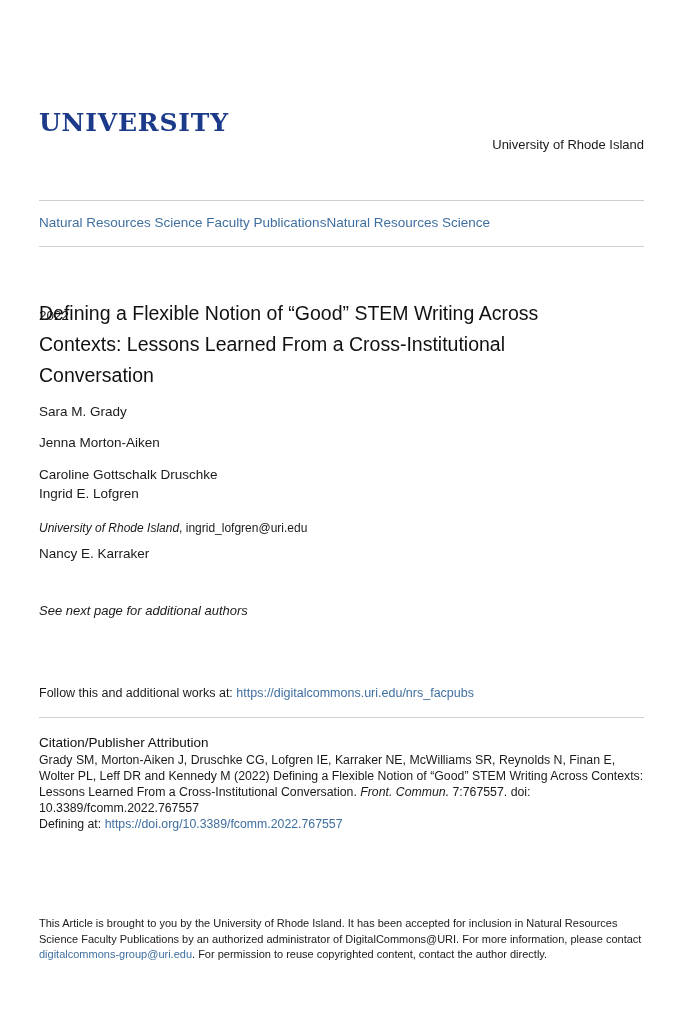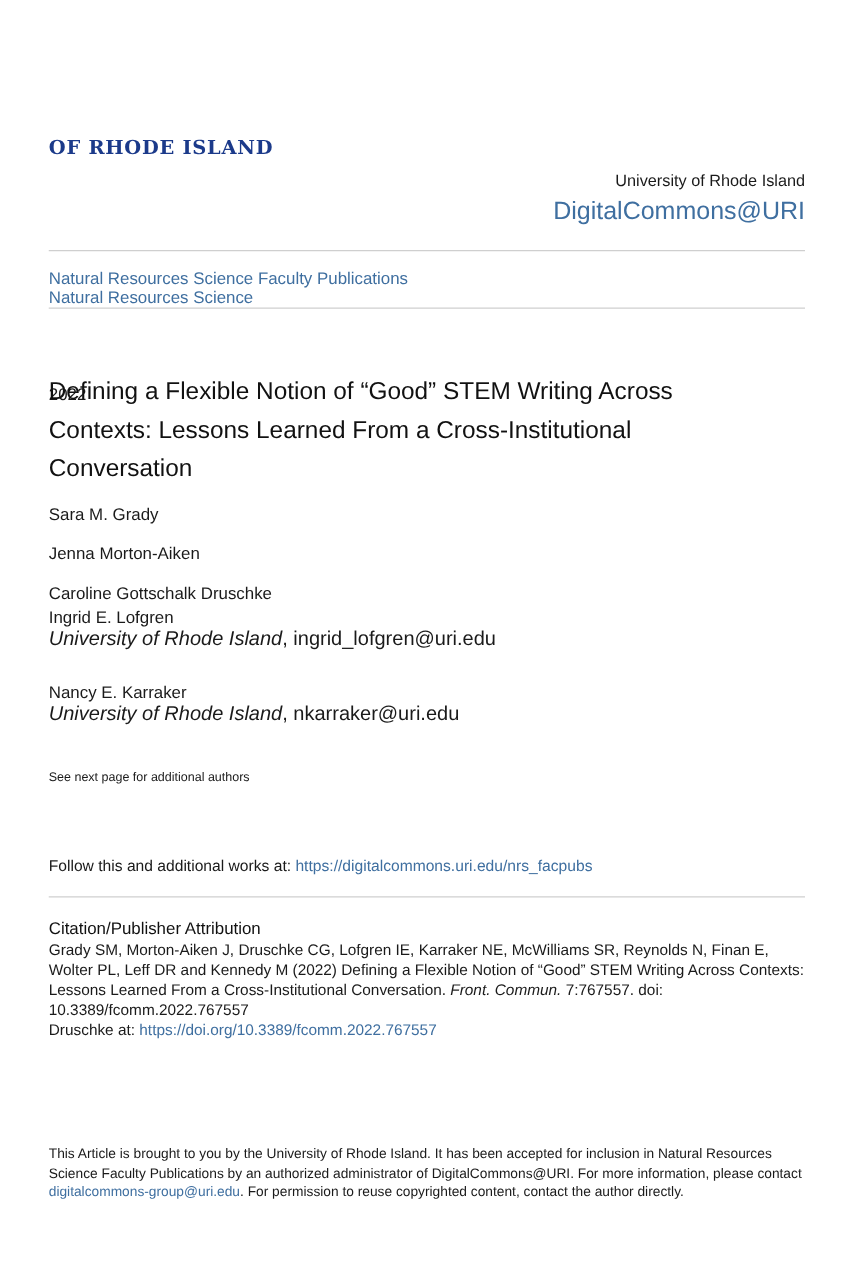--- a/index.html
+++ b/index.html
@@ -9,44 +9,43 @@
   .logo { left: 39px; top: 106px; font-family: "DejaVu Serif", "Liberation Serif", serif;
           color: #1b3a8a; font-weight: bold; line-height: 1; }
   .logo .the { font-size: 17px; letter-spacing: 0.5px; display: block; }
   .logo .univ { font-size: 25px; letter-spacing: 0.8px; display: block; margin-top: 4px; }
   .logo .ori { font-size: 15.5px; letter-spacing: 0.6px; display: block; margin-top: 4px; }
   .repo { right: 39px; top: 137px; text-align: right; }
   .repo .inst { font-size: 13px; color: #1a1a1a; display: block; }
   .repo .dc { font-size: 20px; color: #3f6fa0; display: block; margin-top: 6px; }
   .rule { left: 39px; width: 605px; height: 1px; background: #cfcfcf; }
   .navrow { left: 39px; width: 605px; top: 215px; display: flex; justify-content: flex-start;
-            font-size: 13.5px; color: #3f6fa0; flex-direction: column; }
+            font-size: 13.5px; color: #3f6fa0; }
   .navrow span { cursor: pointer; }
   .year { left: 39px; top: 264px; font-size: 13.5px; margin-top: 44px; }
   .title { left: 39px; top: 298px; width: 560px; font-size: 19.5px; line-height: 31px; color: #111; }
   .author { left: 39px; font-size: 13.5px; }
-  .author .aff { display: block; font-size: 16px; margin-top: 2px; }
+  .author .aff { display: block; font-size: 12px; margin-top: 20px; }
   .author .aff i { font-style: italic; }
-  .note { left: 39px; top: 617px; font-size: 10px; }
+  .note { left: 39px; top: 603px; font-size: 13px; font-style: italic; }
   .follow { left: 39px; top: 686px; font-size: 12.5px; }
   .link { color: #3f6fa0; cursor: pointer; }
   .cite { left: 39px; top: 735px; width: 610px; font-size: 12.3px; line-height: 16px; }
   .cite .head { font-size: 13.5px; font-weight: normal; color: #111; display: block; margin-bottom: 1px; }
   .foot { left: 39px; top: 916px; width: 610px; font-size: 11px; line-height: 15.5px; }
 </style>
 </head>
 <body>
 
 <div class="abs logo">
-  <span class="ori">OF RHODE ISLAND</span>
+  <span class="univ">UNIVERSITY</span>
 </div>
 
 <div class="abs repo">
   <span class="inst">University of Rhode Island</span>
-  <span class="dc">DigitalCommons@URI</span>
 </div>
 
 <div class="abs rule" style="top:200px"></div>
 
 <div class="abs navrow">
   <span>Natural Resources Science Faculty Publications</span>
   <span>Natural Resources Science</span>
 </div>
 
 <div class="abs rule" style="top:246px"></div>
@@ -63,32 +62,31 @@
 </div>
 <div class="abs author" style="top:467px">
   <span>Caroline Gottschalk Druschke</span>
 </div>
 <div class="abs author" style="top:486px">
   <span>Ingrid E. Lofgren</span>
   <span class="aff"><i>University of Rhode Island</i>, <span>ingrid_lofgren@uri.edu</span></span>
 </div>
 <div class="abs author" style="top:546px">
   <span>Nancy E. Karraker</span>
-  <span class="aff"><i>University of Rhode Island</i>, <span>nkarraker@uri.edu</span></span>
 </div>
 
 <div class="abs note">See next page for additional authors</div>
 
 <div class="abs follow">
   <span>Follow this and additional works at: </span><span class="link">https://digitalcommons.uri.edu/nrs_facpubs</span>
 </div>
 
 <div class="abs rule" style="top:717px"></div>
 
 <div class="abs cite">
   <span class="head">Citation/Publisher Attribution</span>
   <span>Grady SM, Morton-Aiken J, Druschke CG, Lofgren IE, Karraker NE, McWilliams SR, Reynolds N, Finan E, Wolter PL, Leff DR and Kennedy M (2022) Defining a Flexible Notion of “Good” STEM Writing Across Contexts: Lessons Learned From a Cross-Institutional Conversation. </span><i>Front. Commun.</i><span> 7:767557. doi: 10.3389/fcomm.2022.767557</span><br>
-  <span>Druschke at: </span><span class="link">https://doi.org/10.3389/fcomm.2022.767557</span>
+  <span>Defining at: </span><span class="link">https://doi.org/10.3389/fcomm.2022.767557</span>
 </div>
 
 <div class="abs foot">
   <span>This Article is brought to you by the University of Rhode Island. It has been accepted for inclusion in Natural Resources Science Faculty Publications by an authorized administrator of DigitalCommons@URI. For more information, please contact </span><span class="link">digitalcommons-group@uri.edu</span><span>. For permission to reuse copyrighted content, contact the author directly.</span>
 </div>
 
 </body></html>

